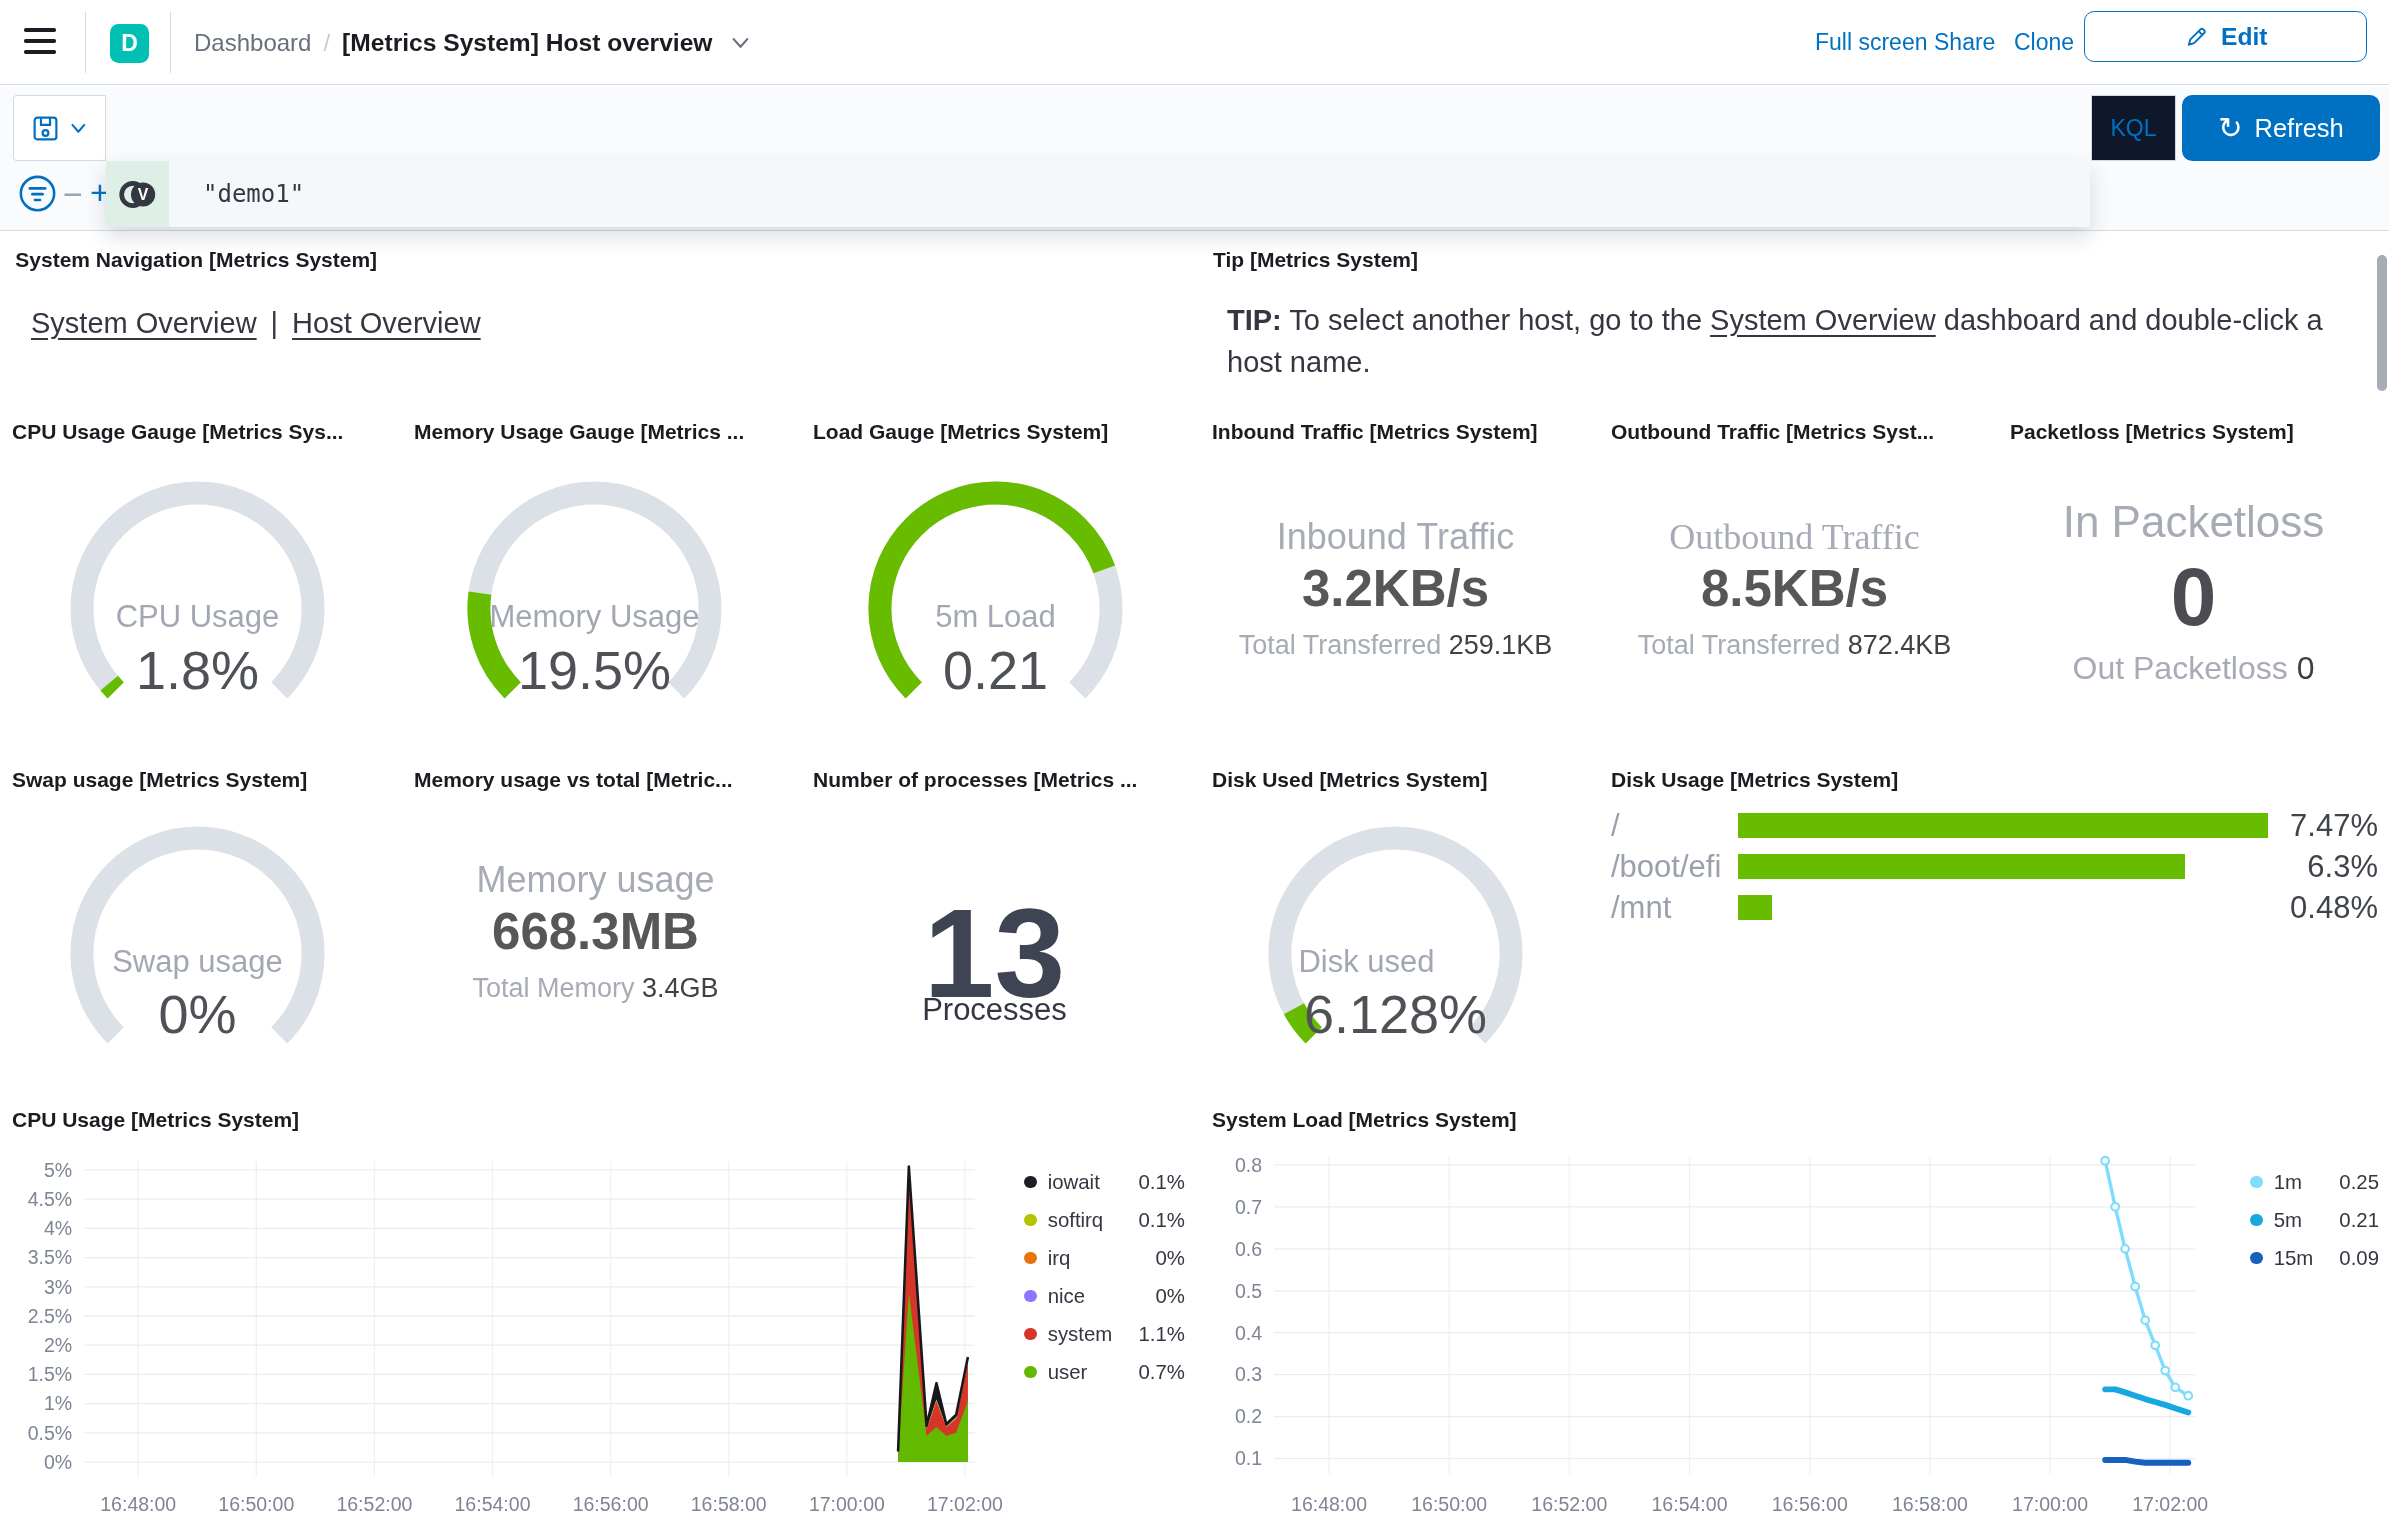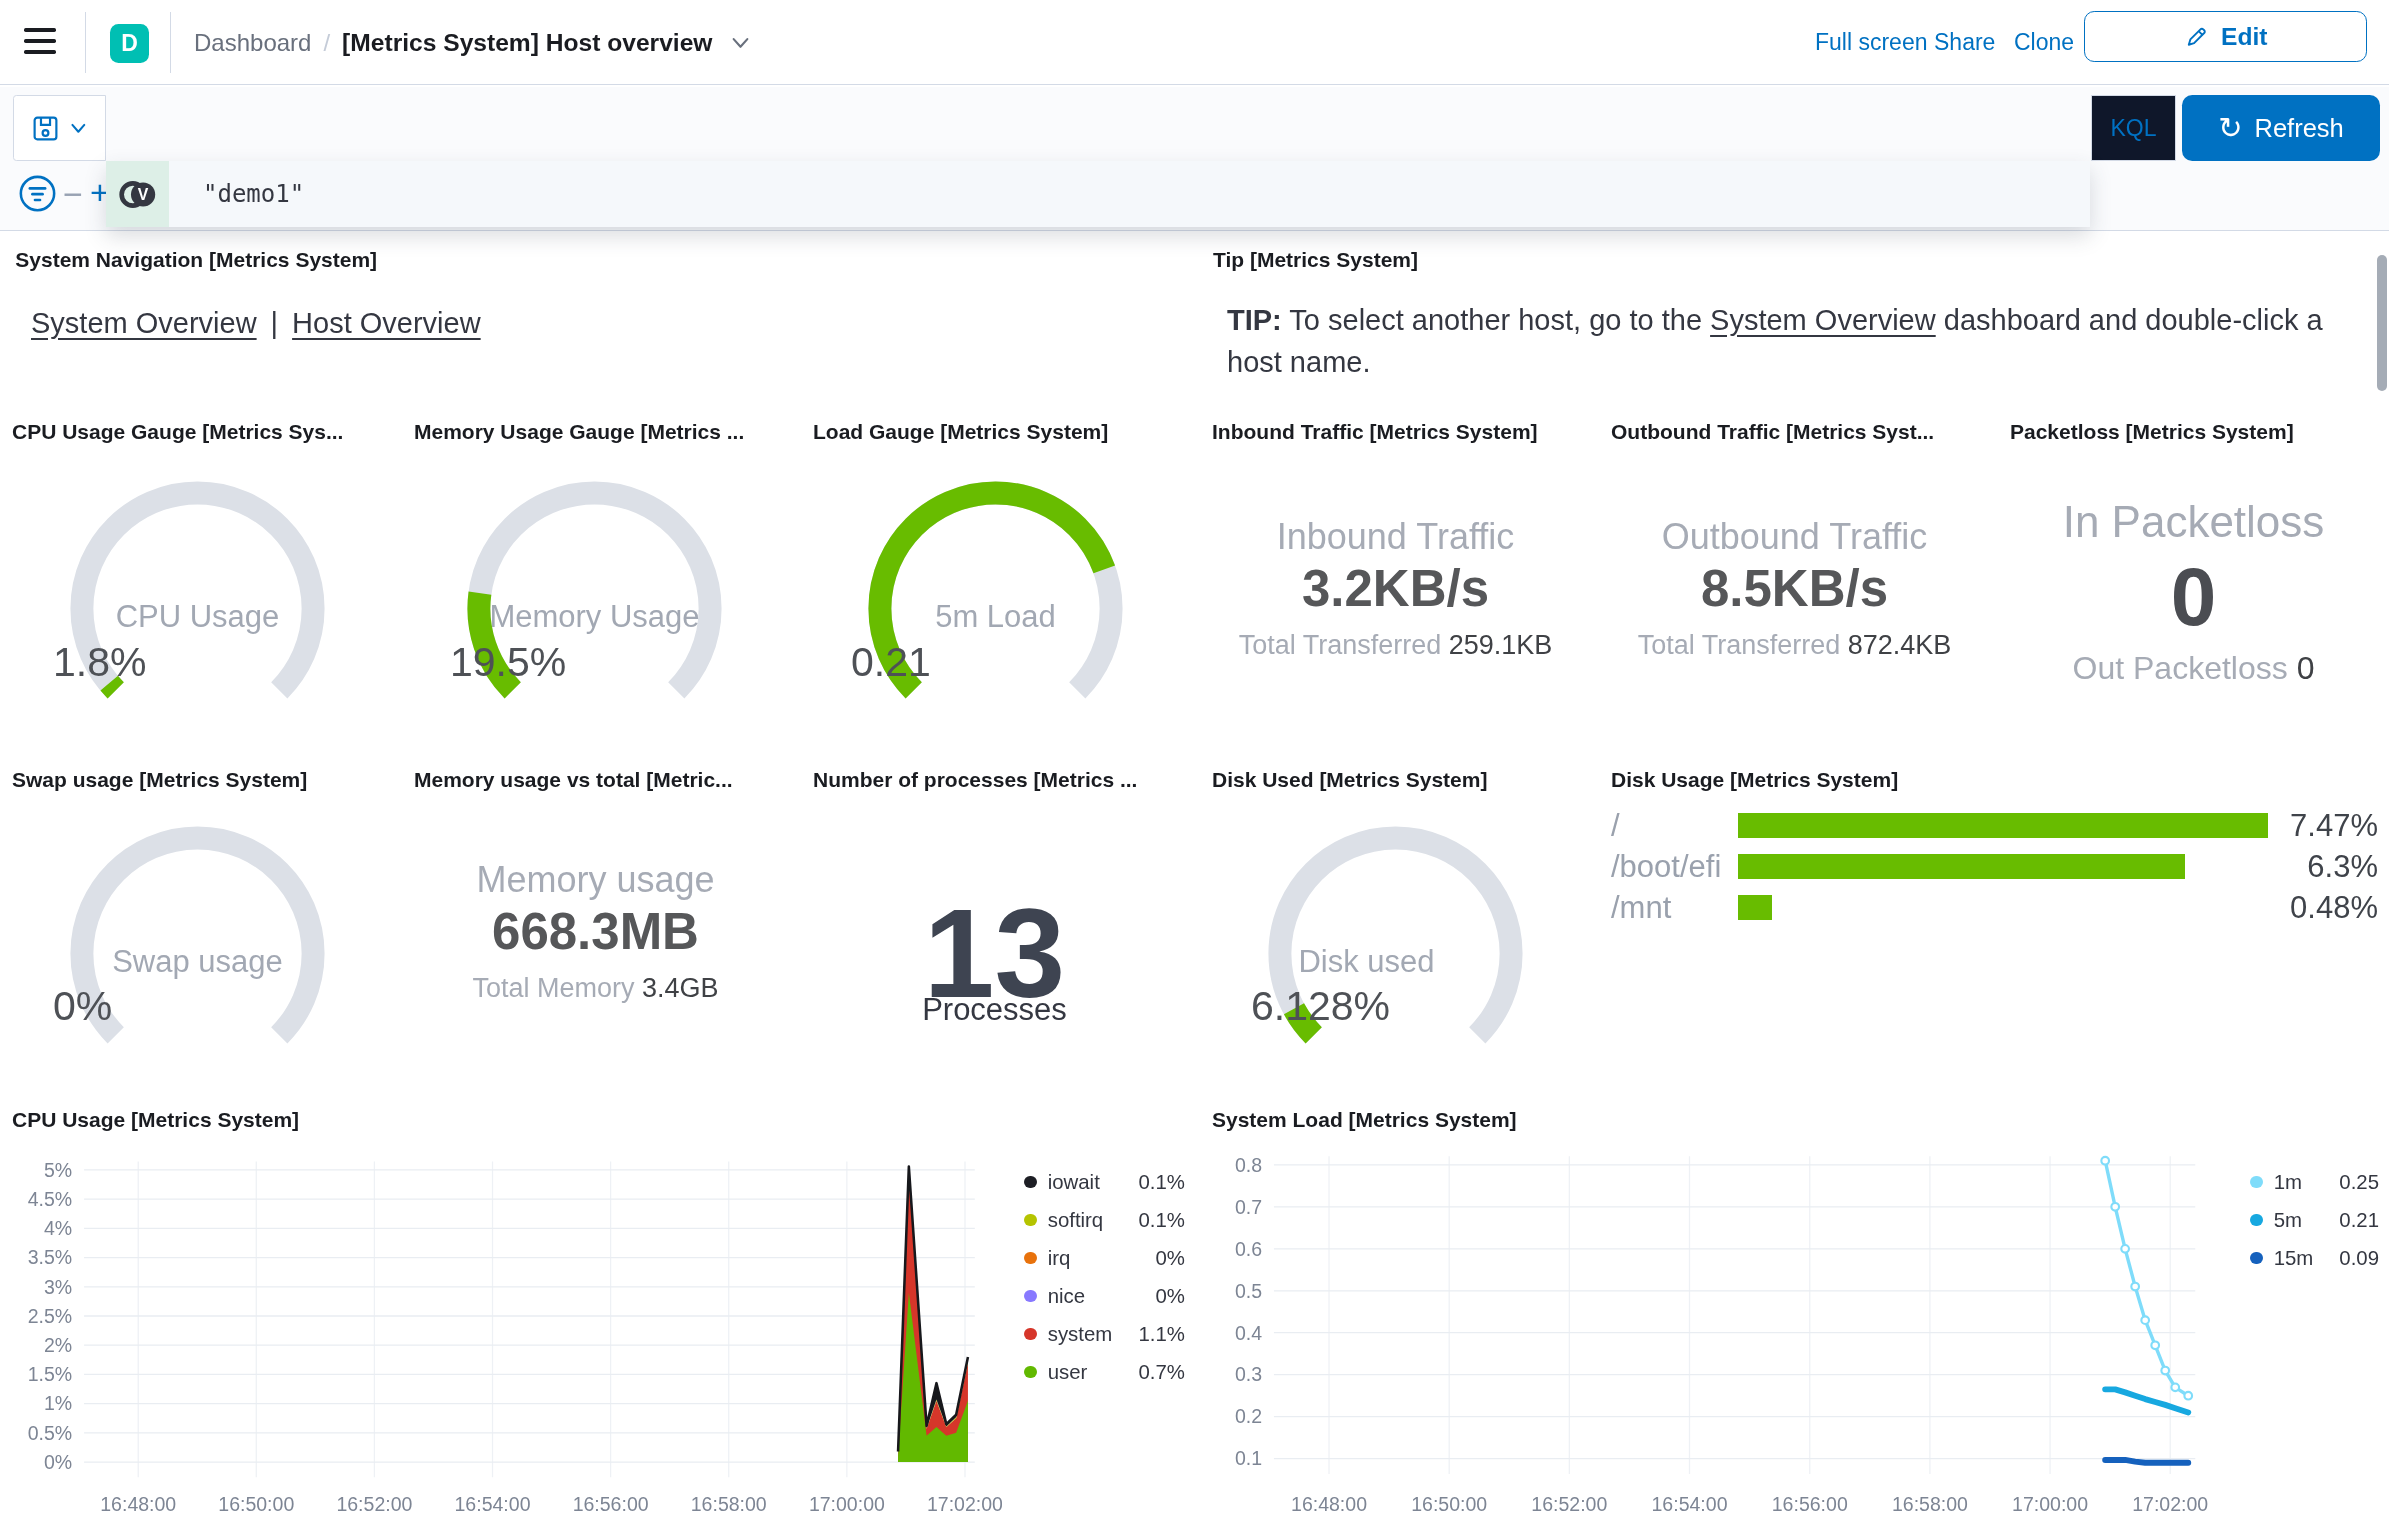--- a/index.html
+++ b/index.html
@@ -38,21 +38,21 @@
   #filter-row { position:absolute; left:0px; top:168px; width:106px; height:59px; }
   .plusminus { font-size:34px; font-weight:400; }
   
   .panel-title { position:absolute; font-size:21px; font-weight:700; color:#1A1C21; white-space:nowrap; }
   .navlink { font-size:29px; color:#343741; text-decoration:underline; text-underline-offset:5.1px; cursor:pointer; }
   .navsep { font-size:29px; color:#343741; padding:0 10.2px; }
   #tip-body { position:absolute; left:1227px; top:299px; width:1129px; font-size:29px; color:#343741; line-height:42px; }
   #tip-body b { font-weight:700; }
   #tip-body .tiplink { text-decoration:underline; text-underline-offset:5.1px; cursor:pointer; }
   .gauge-label { position:absolute; width:289px; text-align:center; font-size:31px; color:#A2A8B3; }
-  .gauge-value { position:absolute; width:289px; font-size:41px; font-weight:500; color:#4E5156; }
+  .gauge-value { position:absolute; width:289px; text-align:center; font-size:54px; font-weight:500; color:#4E5156; }
   .metric-label { position:absolute; width:399px; text-align:center; font-size:36px; color:#A6ABB5; }
   .metric-value { position:absolute; width:399px; text-align:center; font-size:51px; font-weight:700; color:#565759; }
   .metric-total { position:absolute; width:399px; text-align:center; font-size:27px; color:#A6ABB5; }
   .metric-total b { color:#3F4145; font-weight:400; }
   
   #disk-rows { position:absolute; left:1611px; top:805px; width:767px; }
   .disk-row { display:flex; align-items:center; height:41px; }
   .disk-row .dlabel { width:127px; font-size:31px; color:#9AA1AD; }
   .disk-row .dtrack { flex:1; height:25.5px; }
   .disk-row .dfill { height:25.5px; }
@@ -182,21 +182,21 @@
   </svg>
   <div class="gauge-label" style="left:851px;top:599px;">5m Load</div>
   <div class="gauge-value" style="left:851px;top:639px;">0.21</div>
 
   <div class="metric-label" style="left:1196px;top:516px;">Inbound Traffic</div>
   <div class="metric-value" style="left:1196px;top:559px;">3.2KB/s</div>
   <div class="metric-total" style="left:1196px;top:630px;">
     <span>Total Transferred</span> <b>259.1KB</b>
   </div>
 
-  <div class="metric-label" style="left:1595px;top:516px;">Outbound Traffic</div>
+  <div class="metric-label" style="left:1595px;top:516px;font-family:Liberation Serif, serif;">Outbound Traffic</div>
   <div class="metric-value" style="left:1595px;top:559px;">8.5KB/s</div>
   <div class="metric-total" style="left:1595px;top:630px;">
     <span>Total Transferred</span> <b>872.4KB</b>
   </div>
 
   <div class="metric-label" style="left:1994px;top:497px;font-size:44px;">In Packetloss</div>
   <div class="metric-value" style="left:1994px;top:550px;font-size:82px;color:#4B4D52;">0</div>
   <div class="metric-total" style="left:1994px;top:650px;font-size:32px;">
     <span>Out Packetloss</span> <b>0</b>
   </div>

